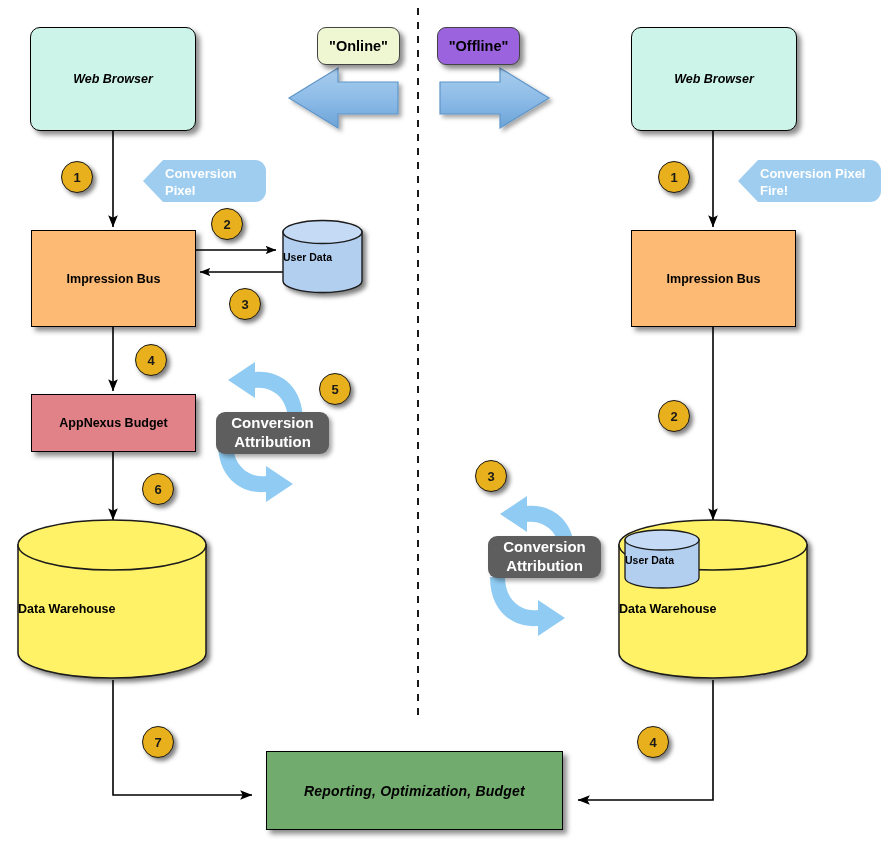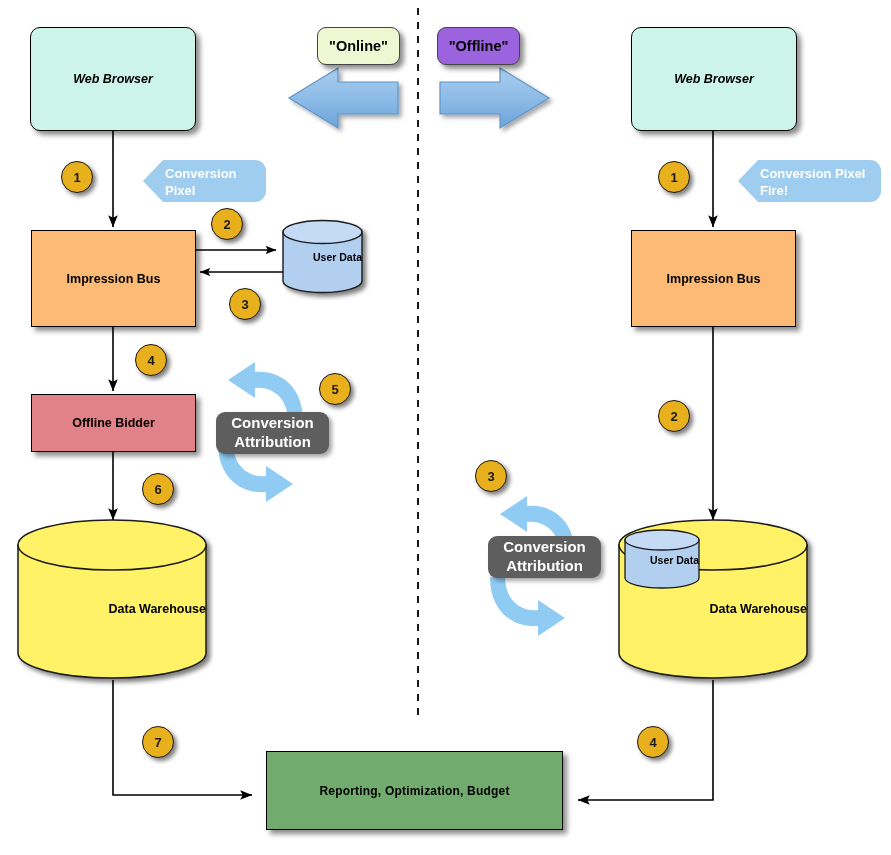--- a/index.html
+++ b/index.html
@@ -7,27 +7,27 @@
        font-family:"Liberation Sans","DejaVu Sans",sans-serif;}
   #stage{position:absolute;left:0;top:0;width:891px;height:855px;}
   .node{position:absolute;box-sizing:border-box;display:flex;align-items:center;
         justify-content:center;text-align:center;color:#000;font-weight:bold;}
   .rect{border:1.6px solid #000;}
   .rounded{border-radius:10px;font-style:italic;}
   .shadow{box-shadow:4px 4px 5px rgba(0,0,0,0.45);}
   .browser{font-size:12.5px;}
   .impbus{font-size:12.5px;background:#fdba74;}
   .bidder{font-size:12.5px;}
-  .greenbox{font-size:12px;letter-spacing:.2px;}
+  .greenbox{font-size:14px;letter-spacing:.2px;font-style:italic;}
   .tagbox{font-size:14.5px;border-radius:9px;border:1.3px solid #444;}
   .badge{position:absolute;border-radius:50%;border:1.6px solid #1a1a1a;
          display:flex;align-items:center;justify-content:center;
          font-size:13px;font-weight:bold;color:#1a1a1a;
          box-shadow:3px 3px 4px rgba(0,0,0,0.5);}
-  .cyl-label{position:absolute;width:100%;text-align:right;font-weight:bold;color:#000;}
+  .cyl-label{position:absolute;width:100%;text-align:left;font-weight:bold;color:#000;}
   .attrbox{position:absolute;border-radius:9px;display:flex;align-items:center;
            justify-content:center;text-align:center;color:#ffffff;font-weight:bold;
            font-size:15px;line-height:1.25;box-shadow:3px 3px 4px rgba(0,0,0,0.35);}
   .callout{position:absolute;color:#ffffff;font-weight:bold;font-size:13px;
            line-height:1.32;box-sizing:border-box;}
   .callout span{display:block;}
   svg{position:absolute;left:0;top:0;overflow:visible;}
 </style>
 </head>
 <body>
@@ -128,21 +128,21 @@
     <span>Web Browser</span>
   </div>
 
   <div class="node rect shadow impbus" style="left:31px;top:230px;width:165px;height:97px;">
     <span>Impression Bus</span>
   </div>
 
   <div class="cyl-label" style="left:283px;top:251px;width:79px;font-size:10.5px;">User Data</div>
 
   <div class="node rect shadow bidder" style="left:31px;top:394px;width:165px;height:58px;background:#e08287;">
-    <span>Offline Bidder</span>
+    <span>AppNexus Budget</span>
   </div>
 
   <div class="cyl-label" style="left:18px;top:602px;width:188px;font-size:12.5px;">Data Warehouse</div>
 
   <div class="callout" style="left:165px;top:165px;width:96px;">
     <span>Conversion Pixel</span>
     <span>Fire!</span>
   </div>
 
   <div class="attrbox" style="left:216px;top:412px;width:113px;height:42px;background:#5e5e5e;">

